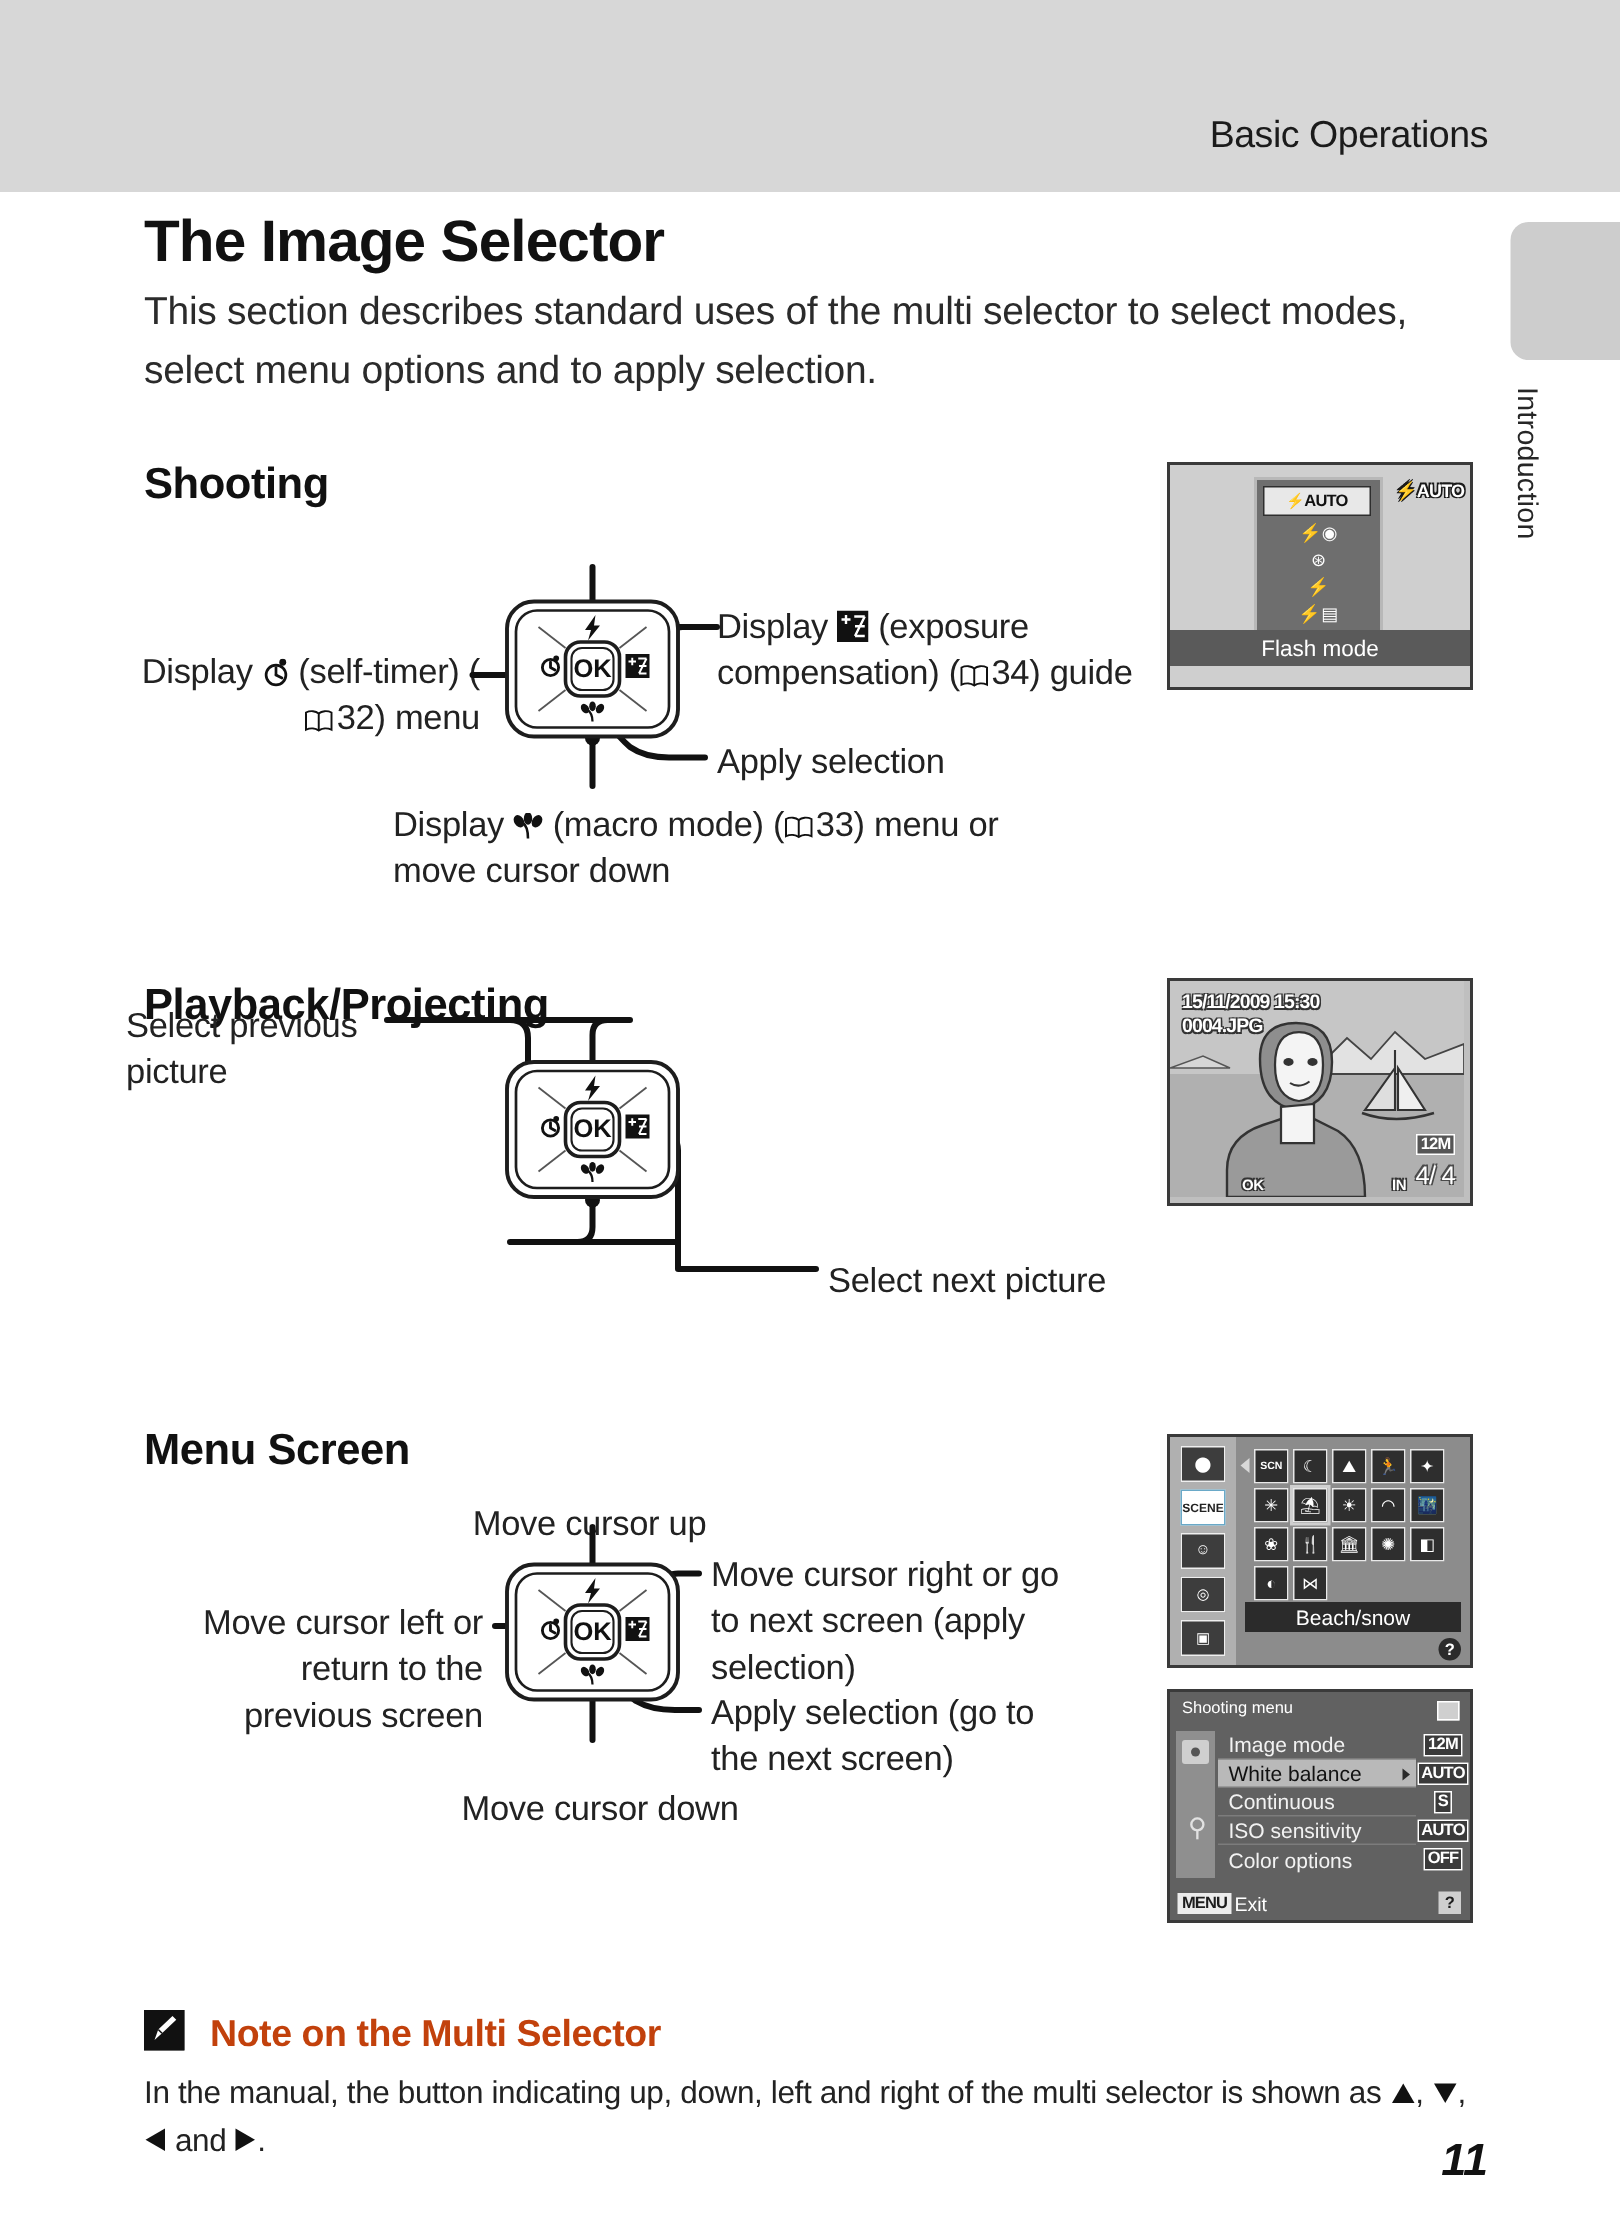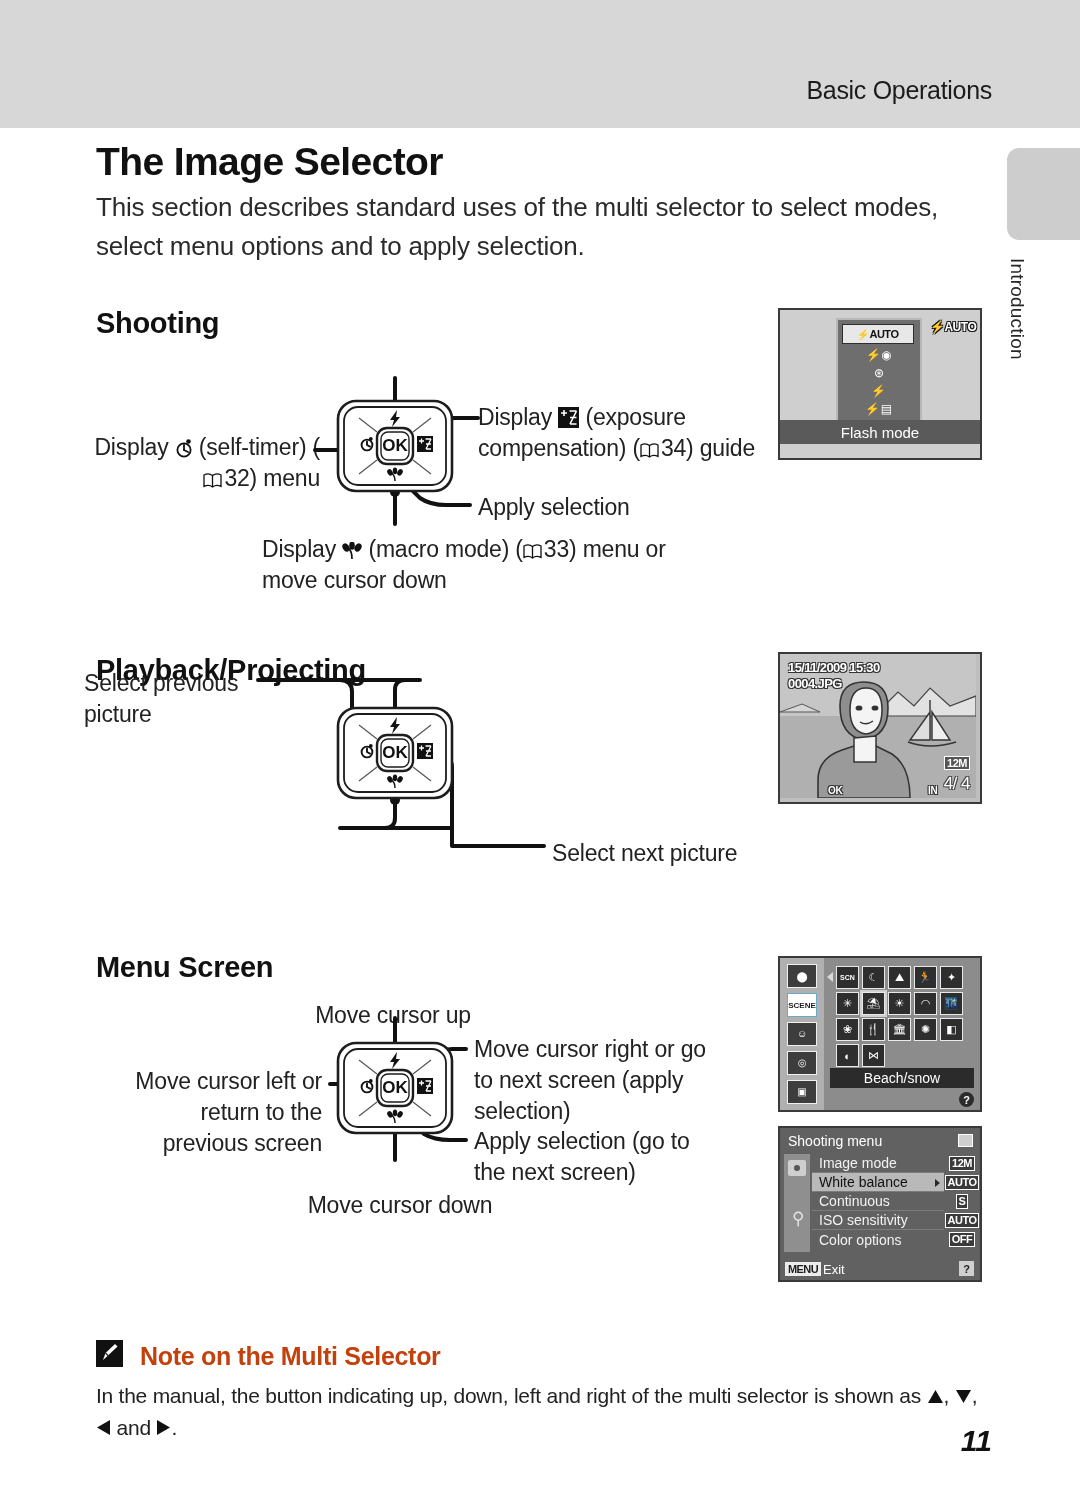--- a/index.html
+++ b/index.html
@@ -183,21 +183,21 @@
   .scene-arrow{
     position:absolute;left:47px;top:14px;
     width:0;height:0;border-top:5px solid transparent;
     border-bottom:5px solid transparent;border-right:6px solid #d8d8d8;
   }
 
   
   #lcd-shoot{left:778px;top:1126px;width:200px;height:152px;
              background:#616161;}
   .sm-title{
-    position:absolute;left:8px;top:5px;color:#fff;font-size:14px;
+    position:absolute;left:8px;top:5px;color:#fff;font-size:11px;
   }
   .sm-ico-tr{
     position:absolute;right:7px;top:6px;width:13px;height:11px;
     background:#cfcfcf;border:1px solid #fff;
   }
   .sm-railL{
     position:absolute;left:4px;top:26px;width:26px;height:98px;
     background:#8f8f8f;
   }
   .sm-cam{

